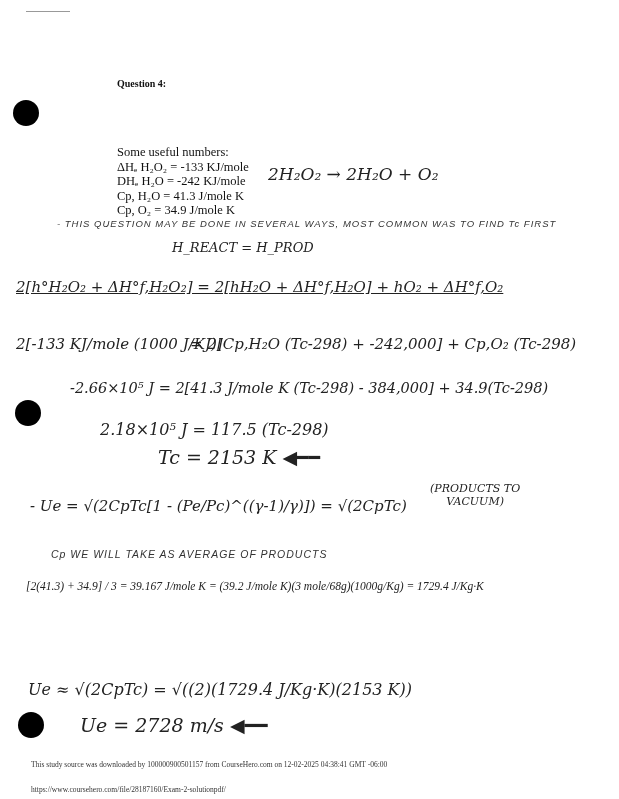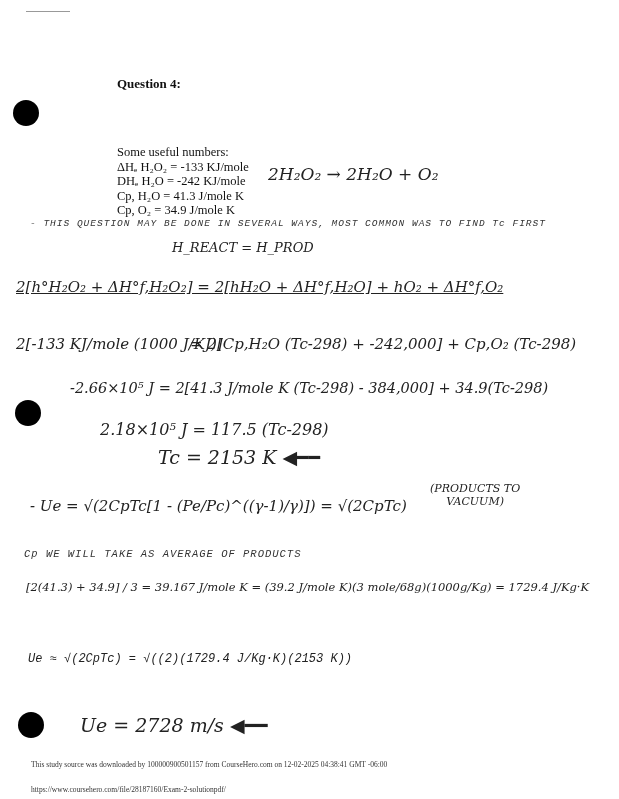--- a/index.html
+++ b/index.html
@@ -3,24 +3,24 @@
   <meta charset="utf-8">
   <style>
     html, body { margin: 0; padding: 0; }
     body {
       width: 619px; height: 799px; background: #ffffff; position: relative; overflow: hidden;
       font-family: "Liberation Serif", serif; color: #111;
     }
     .abs { position: absolute; }
     .typed { font-family: "Liberation Serif", serif; font-size: 12.5px; line-height: 14.5px; color: #111; }
     .hand { font-family: "DejaVu Serif", serif; font-style: italic; color: #222; white-space: nowrap; text-align: center; }
-    .hand-caps { font-family: Liberation Mono, monospace; font-style: italic; color: #333; letter-spacing: 1px; white-space: nowrap; }
+    .hand-caps { font-family: Liberation Sans, sans-serif; font-style: italic; color: #333; letter-spacing: 1px; white-space: nowrap; margin-left: 27px; }
     .hole { width: 26px; height: 26px; background: #000; border-radius: 50%; }
     .footer { font-family: "Liberation Serif", serif; font-size: 7.5px; color: #333; white-space: nowrap; }
-    .q-title { font-weight: bold; font-size: 13px; }
+    .q-title { font-weight: bold; font-size: 10px; }
     .q-body { width: 430px; text-align: justify; }
     .arrow { display: inline-block; }
   </style>
 </head>
 <body>
 
 <div class="abs" style="left:26px;top:11px;width:44px;height:1px;background:#999;"></div>
 
 <div class="abs hole" style="left:13px;top:100px;"></div>
 <div class="abs hole" style="left:15px;top:400px;"></div>
@@ -59,23 +59,23 @@
 </div>
 
 <div class="abs hand" style="left:30px;top:497px;font-size:15px;">- Ue = √(2CpTc[1 - (Pe/Pc)^((γ-1)/γ)]) = √(2CpTc)</div>
 <div class="abs hand" style="left:430px;top:482px;font-size:11px;text-align:center;">
   <div>(PRODUCTS TO</div>
   <div>VACUUM)</div>
 </div>
 
 <div class="abs hand-caps" style="left:24px;top:548px;font-size:10.5px;">Cp WE WILL TAKE AS AVERAGE OF PRODUCTS</div>
 
-<div class="abs hand" style="left:26px;top:580px;font-size:11.5px;">[2(41.3) + 34.9] / 3 = 39.167 J/mole K = (39.2 J/mole K)(3 mole/68g)(1000g/Kg) = 1729.4 J/Kg·K</div>
+<div class="abs hand" style="left:26px;top:580px;font-size:11.5px;font-family:Liberation Serif, serif;">[2(41.3) + 34.9] / 3 = 39.167 J/mole K = (39.2 J/mole K)(3 mole/68g)(1000g/Kg) = 1729.4 J/Kg·K</div>
 
-<div class="abs hand" style="left:28px;top:652px;font-size:12px;font-family:Liberation Mono, monospace;">Ue ≈ √(2CpTc) = √((2)(1729.4 J/Kg·K)(2153 K))</div>
+<div class="abs hand" style="left:28px;top:680px;font-size:16px;">Ue ≈ √(2CpTc) = √((2)(1729.4 J/Kg·K)(2153 K))</div>
 
 <div class="abs hand" style="left:80px;top:714px;font-size:19px;">
   <span>Ue = 2728 m/s</span>
   <span class="arrow" style="font-style:normal;">◀━━</span>
 </div>
 
 <div class="abs footer" style="left:31px;top:760px;">This study source was downloaded by 100000900501157 from CourseHero.com on 12-02-2025 04:38:41 GMT -06:00</div>
 <div class="abs footer" style="left:31px;top:785px;">https://www.coursehero.com/file/28187160/Exam-2-solutionpdf/</div>
 
 </body></html>

